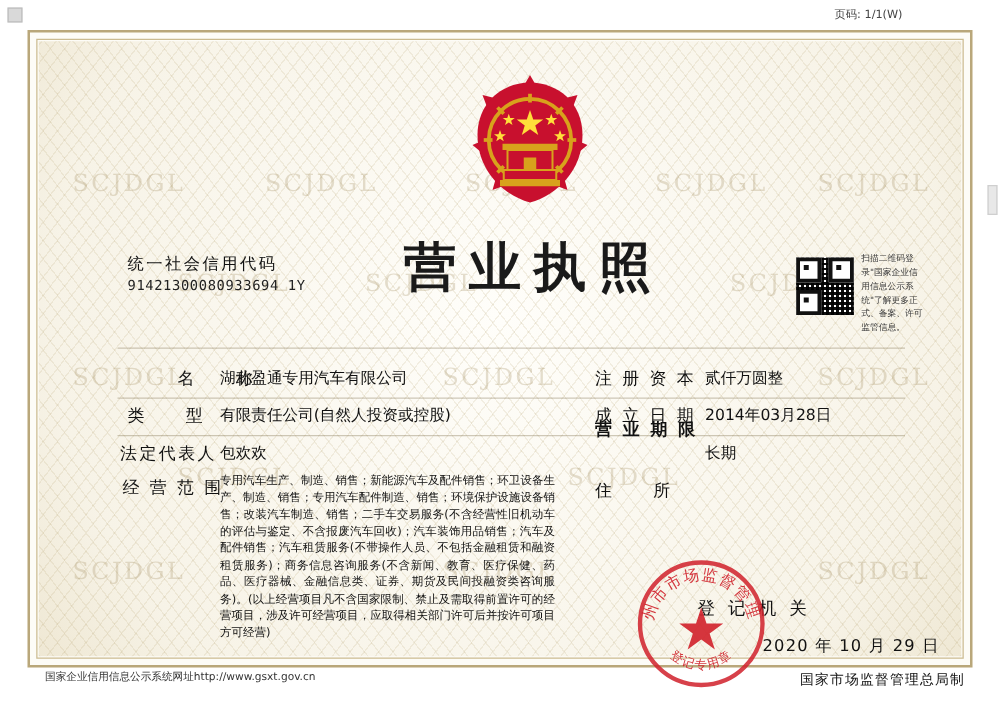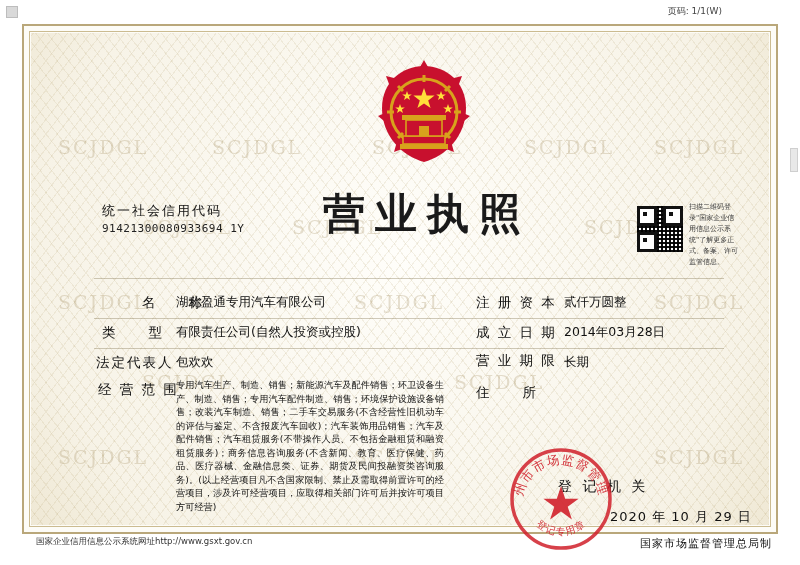--- a/index.html
+++ b/index.html
@@ -232,21 +232,21 @@
 
   <div class="field-label" style="left:74px;  top:355px;">经 营 范 围</div>
   <div class="scope-value">专用汽车生产、制造、销售；新能源汽车及配件销售；环卫设备生产、制造、销售；专用汽车配件制造、销售；环境保护设施设备销售；改装汽车制造、销售；二手车交易服务(不含经营性旧机动车的评估与鉴定、不含报废汽车回收)；汽车装饰用品销售；汽车及配件销售；汽车租赁服务(不带操作人员、不包括金融租赁和融资租赁服务)；商务信息咨询服务(不含新闻、教育、医疗保健、药品、医疗器械、金融信息类、证券、期货及民间投融资类咨询服务)。(以上经营项目凡不含国家限制、禁止及需取得前置许可的经营项目，涉及许可经营项目，应取得相关部门许可后并按许可项目方可经营)</div>
 
   <div class="field-label" style="left:452px; top:268px;">注 册 资 本</div>
   <div class="field-value" style="left:540px; top:268px;">贰仟万圆整</div>
 
   <div class="field-label" style="left:452px; top:298px;">成 立 日 期</div>
   <div class="field-value" style="left:540px; top:298px;">2014年03月28日</div>
 
-  <div class="field-label" style="left:452px; top:326px;">营 业 期 限</div>
+  <div class="field-label" style="left:452px; top:309px;font-weight:bold;">营 业 期 限</div>
   <div class="field-value" style="left:540px; top:328px;">长期</div>
 
   <div class="field-label" style="left:452px; top:358px;">住　　所</div>
 
   <div class="registry">登 记 机 关</div>
   <div class="regdate">2020 年 10 月 29 日</div>
 
   <div class="seal">
     <svg width="106" height="106" viewBox="0 0 106 106">
       <circle cx="53" cy="53" r="49" fill="none" stroke="#d0202a" stroke-width="3.5" opacity="0.85"></circle>

